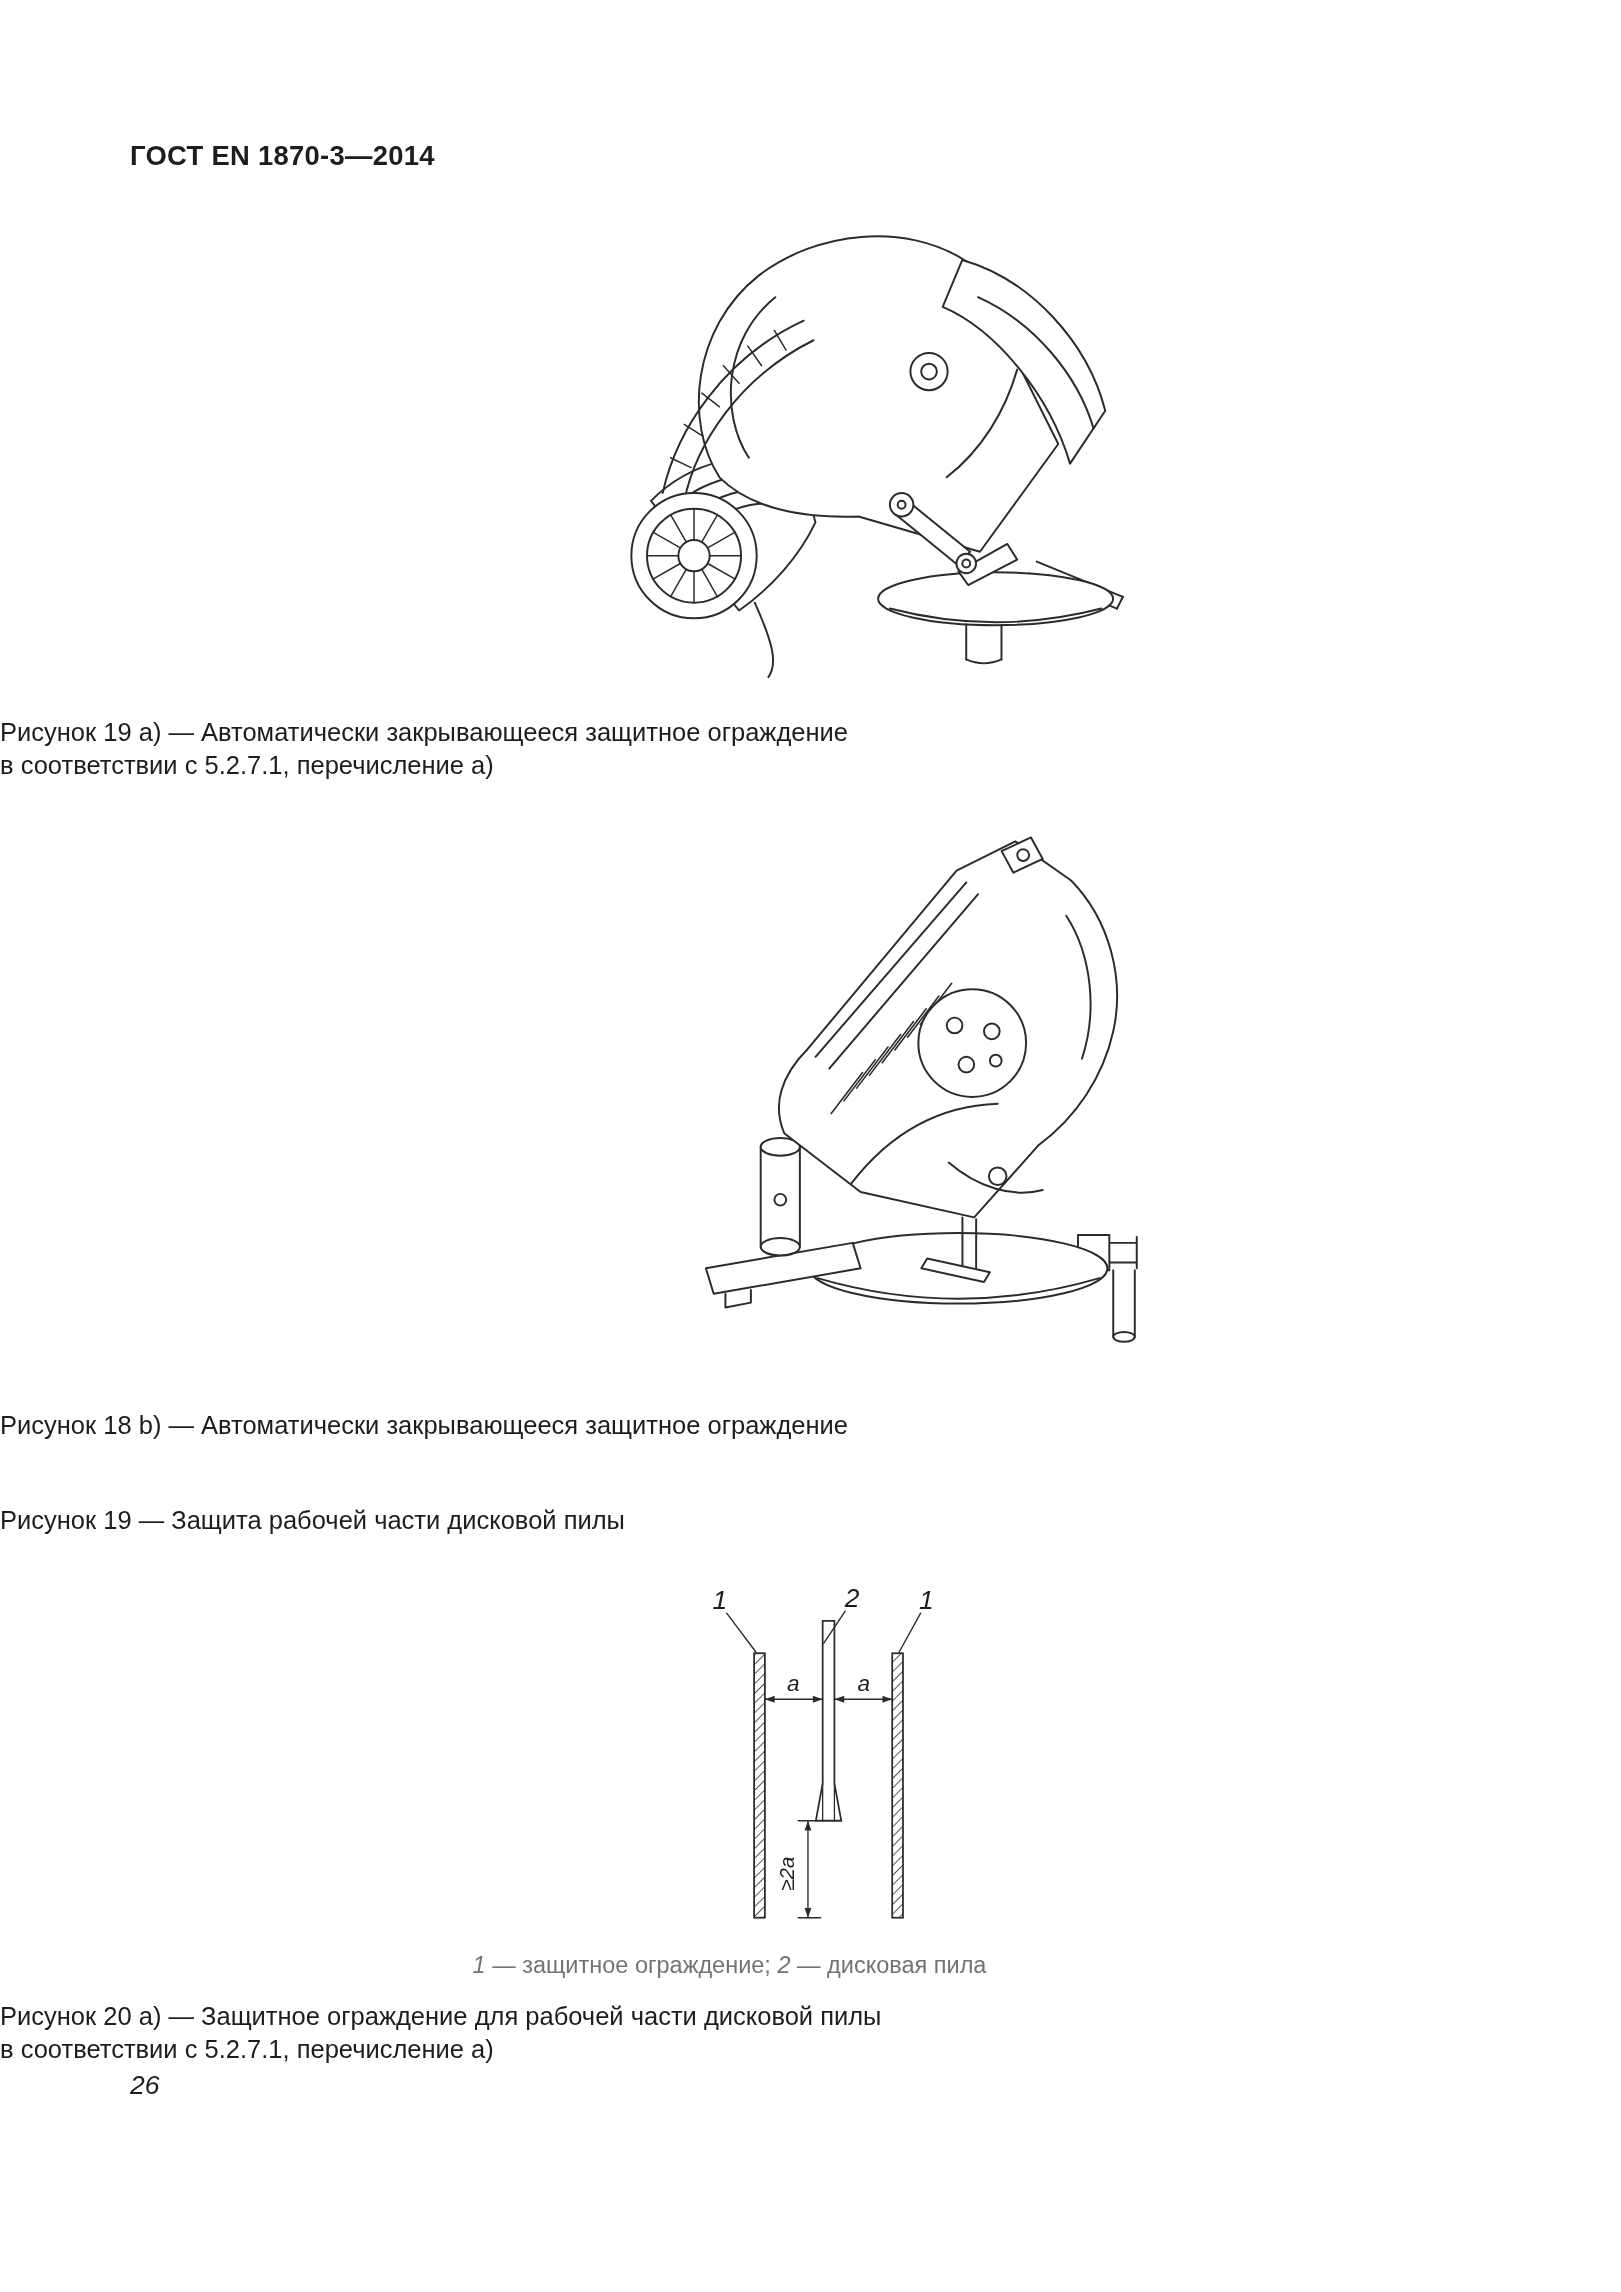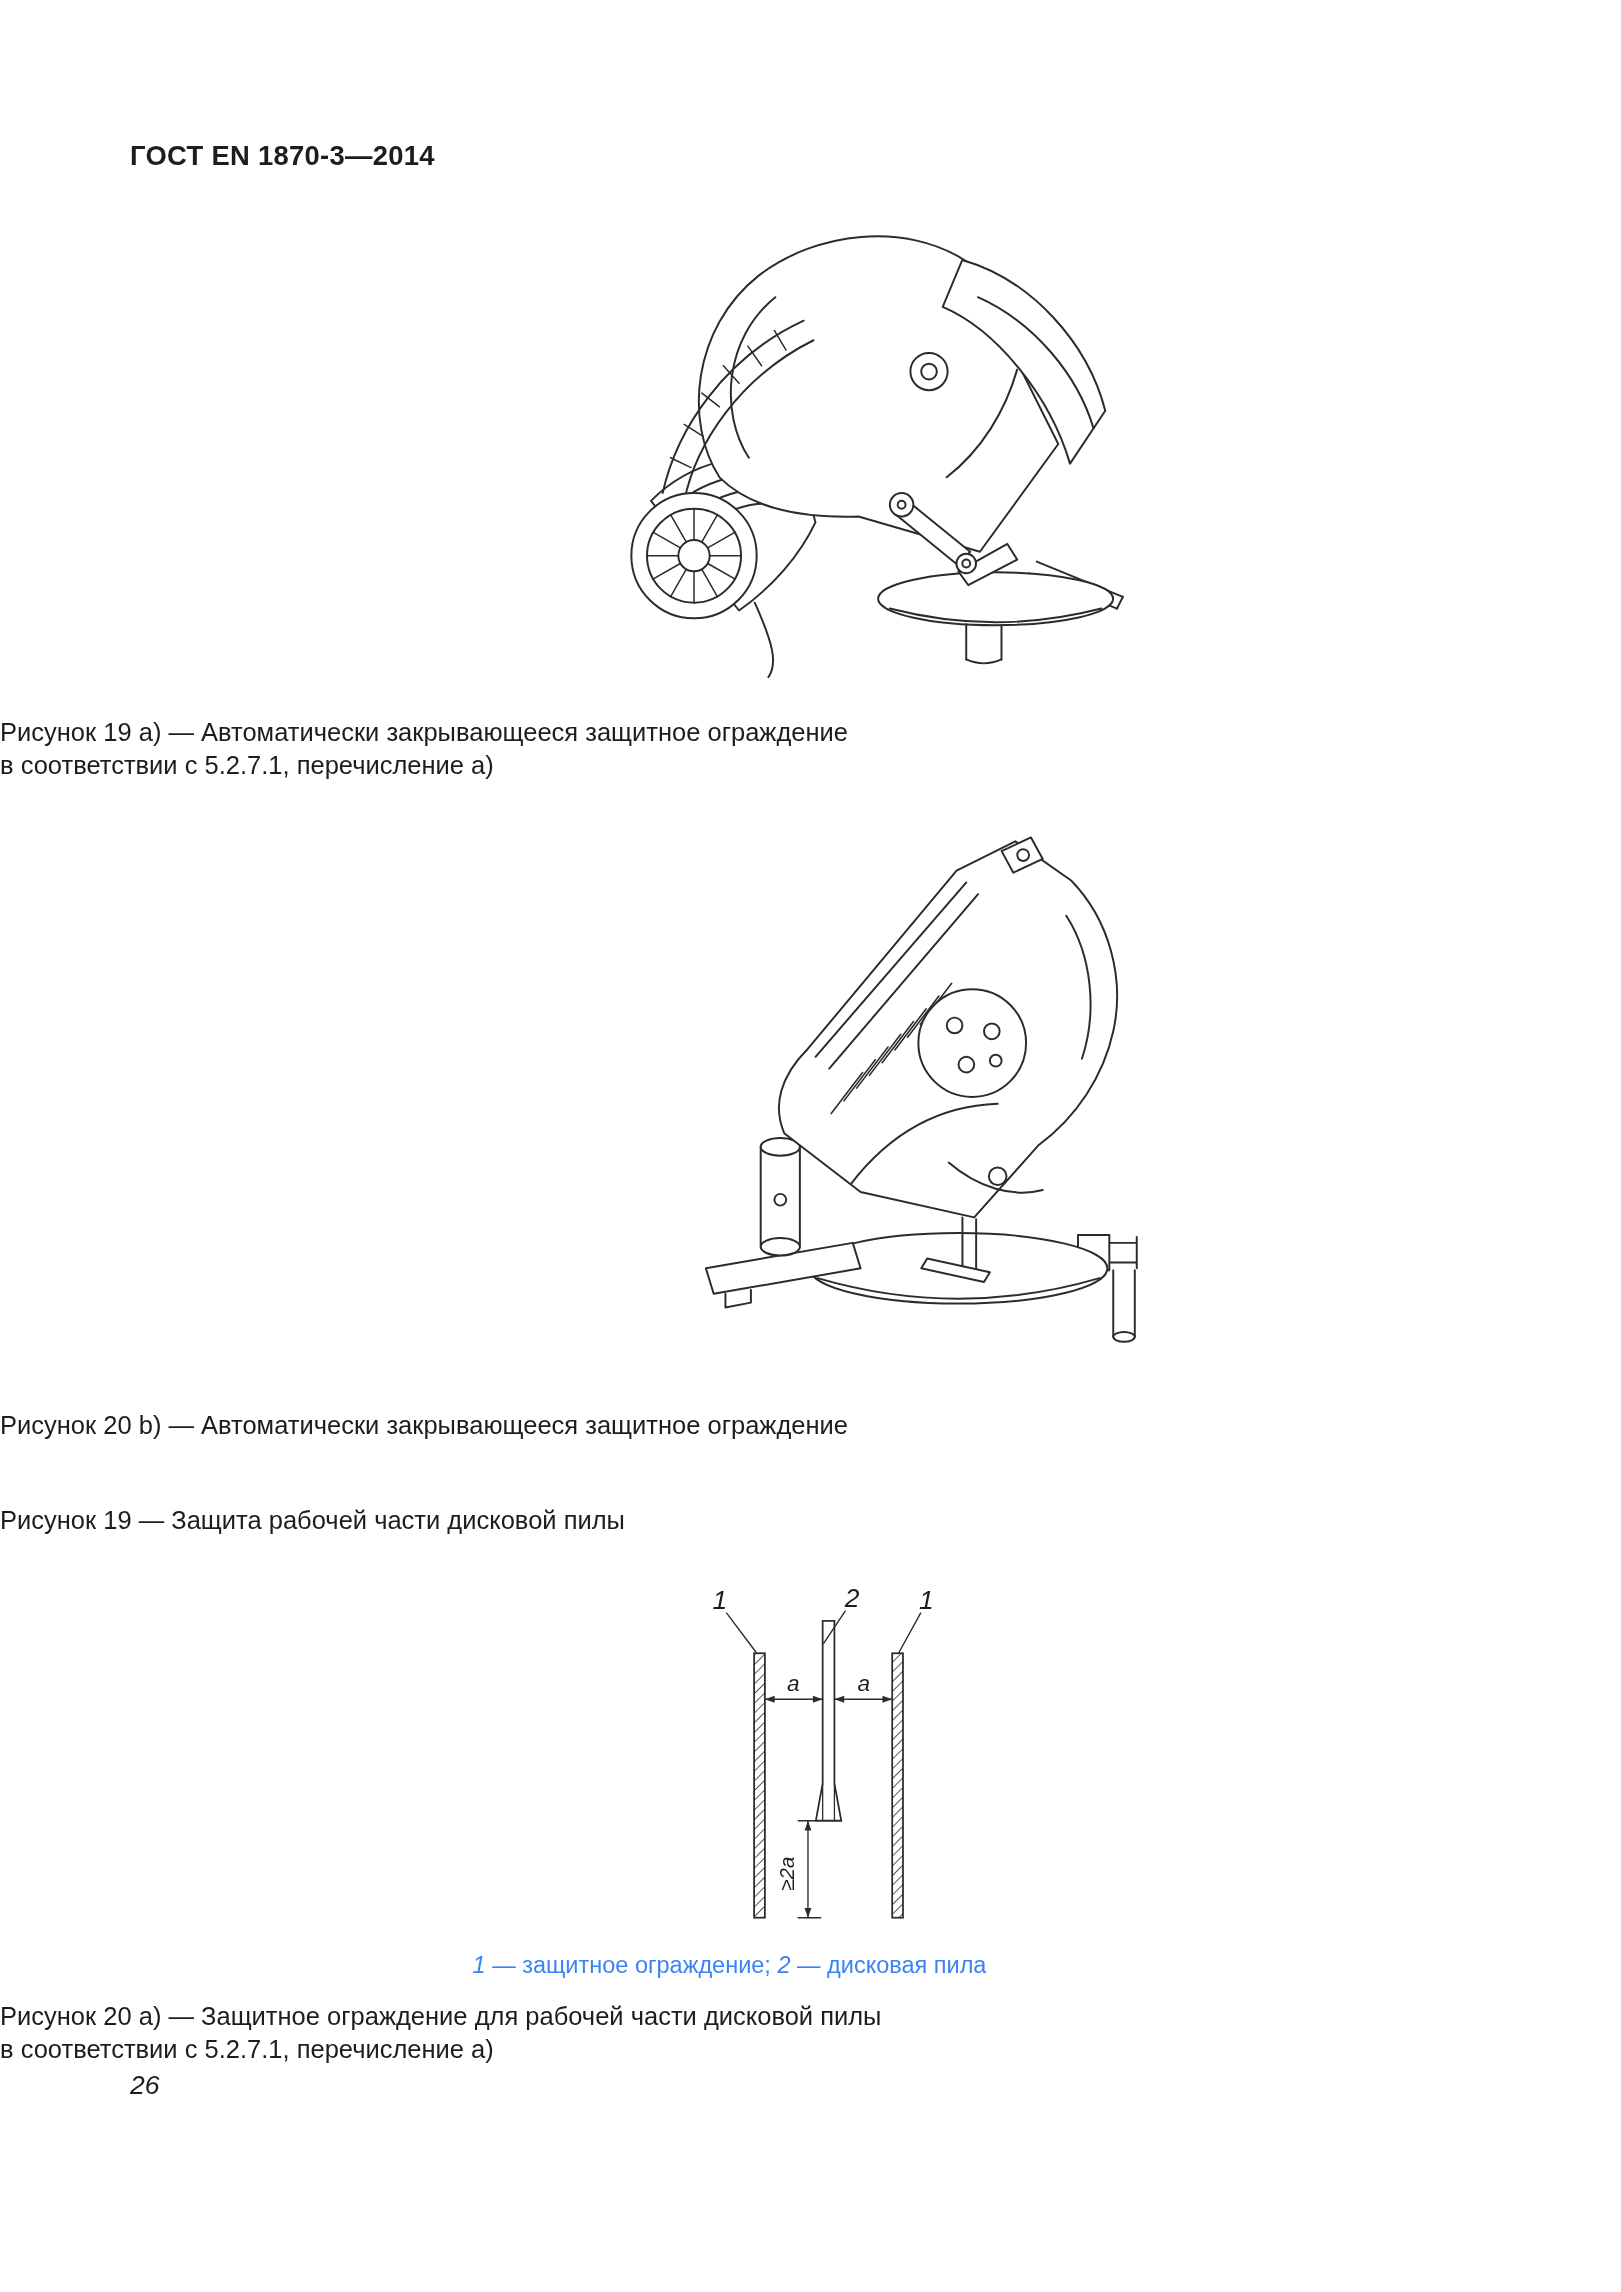--- a/index.html
+++ b/index.html
@@ -3,21 +3,21 @@
 <meta charset="utf-8">
 <style>
   * { margin:0; padding:0; box-sizing:border-box; }
   html, body { background:#ffffff; }
   .page {
     position:relative; width:1459px; height:2293px; background:#ffffff;
     font-family:"Liberation Sans", sans-serif; color:#1d1d1d; overflow:hidden;
   }
   .doc-header { position:absolute; left:130px; top:140px; font-size:27.4px; font-weight:700; letter-spacing:0.3px; }
   .caption { position:absolute; left:0; width:100%; text-align:left; font-size:25.5px; line-height:33px; color:#1d1d1d; }
-  .legend { position:absolute; left:0; width:100%; text-align:center; font-size:23.5px; color:#3b82f6; }
+  .legend { position:absolute; left:0; width:100%; text-align:center; font-size:23.5px; color:#737373; }
   .legend .it { font-style:italic; }
   .pagenum { position:absolute; left:130px; top:2070px; font-size:26.5px;font-style:italic; }
   .fig { position:absolute; }
   .fig * { vector-effect:none; }
   text.lbl { font-family:"Liberation Sans", sans-serif; font-style:italic; fill:#1d1d1d; }
 </style>
 </head>
 <body>
 
 <div class="page">
@@ -127,21 +127,21 @@
       <circle cx="468" cy="256" r="6"></circle>
 
       <path d="M 420,360 C 450,386 486,396 516,388" fill="none"></path>
       <circle cx="470" cy="374" r="9"></circle>
 
       <path d="M 434,416 L 434,466 M 448,418 L 448,468" fill="none"></path>
     </g>
   </svg>
 
   <div class="caption" style="top:1409px">
-    <div>Рисунок 20 b) — Автоматически закрывающееся защитное ограждение</div>
+    <div>Рисунок 18 b) — Автоматически закрывающееся защитное ограждение</div>
   </div>
 
   <div class="caption" style="top:1504px">
     <div>Рисунок 19 — Защита рабочей части дисковой пилы</div>
   </div>
 
   <svg class="fig" style="left:664px; top:1570px" width="333" height="382" viewBox="0 0 340 390" xmlns="http://www.w3.org/2000/svg">
     <defs>
       <pattern id="hatch" width="7" height="7" patternUnits="userSpaceOnUse" patternTransform="rotate(45)">
         <rect width="7" height="7" fill="#ffffff"></rect>

